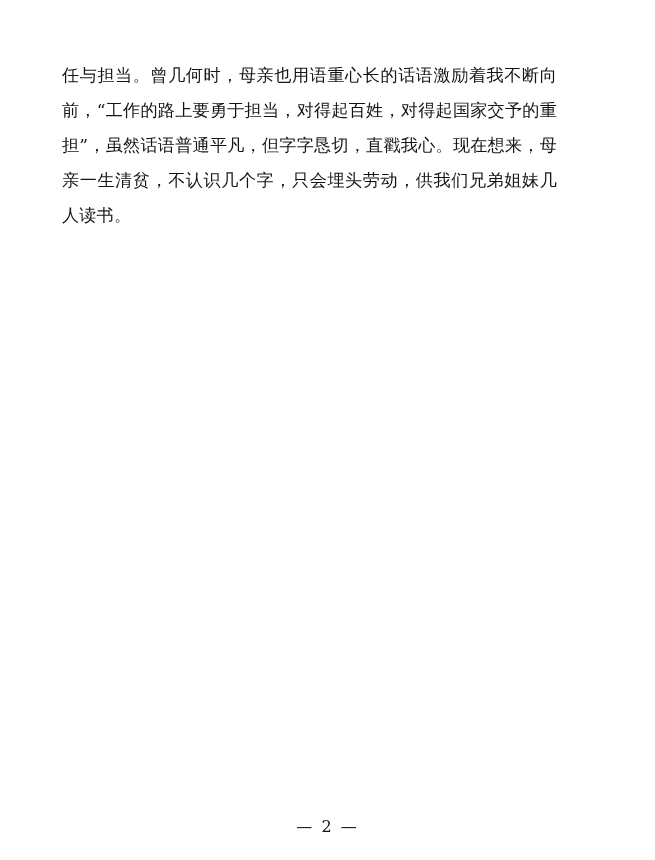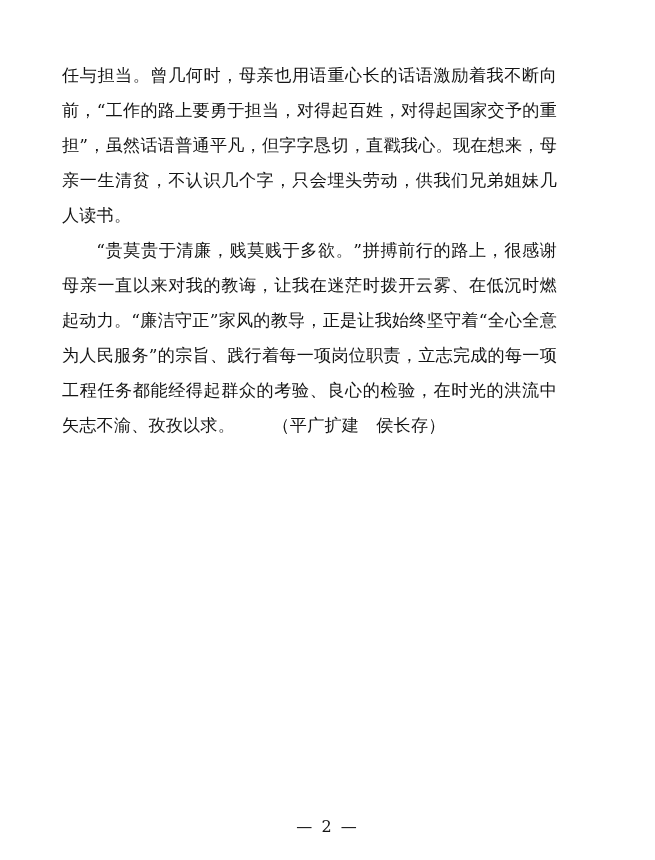--- a/index.html
+++ b/index.html
@@ -56,19 +56,18 @@
 </head>
 <body>
 
 <div class="page">
 
   <div class="doc-body">
 
     <p class="para first">任与担当。曾几何时，母亲也用语重心长的话语激励着我不断向前，“工作的路上要勇于担当，对得起百姓，对得起国家交予的重担”，虽然话语普通平凡，但字字恳切，直戳我心。现在想来，母亲一生清贫，不认识几个字，只会埋头劳动，供我们兄弟姐妹几人读书。</p>
 
 
-    <p class="para"><span>“贵莫贵于清廉，贱莫贱于多欲。”拼搏前行的路上，很感谢母亲一直以来对我的教诲，让我在迷茫时拨开云雾、在低沉时燃起动力。“廉洁守正”家风的教导，正是让我始终坚守着“全心全意为人民服务”的宗旨、践行着每一项岗位职责，立志完成的每一项工程任务都能经得起群众的考验、良心的检验，在时光的洪流中矢志不渝、孜孜以求。</span><span class="sign-space"></span><span>（平广扩建　侯长存）</span></p>
 
   </div>
 
   <div class="footer">— 2 —</div>
 
 </div>
 
 </body></html>

